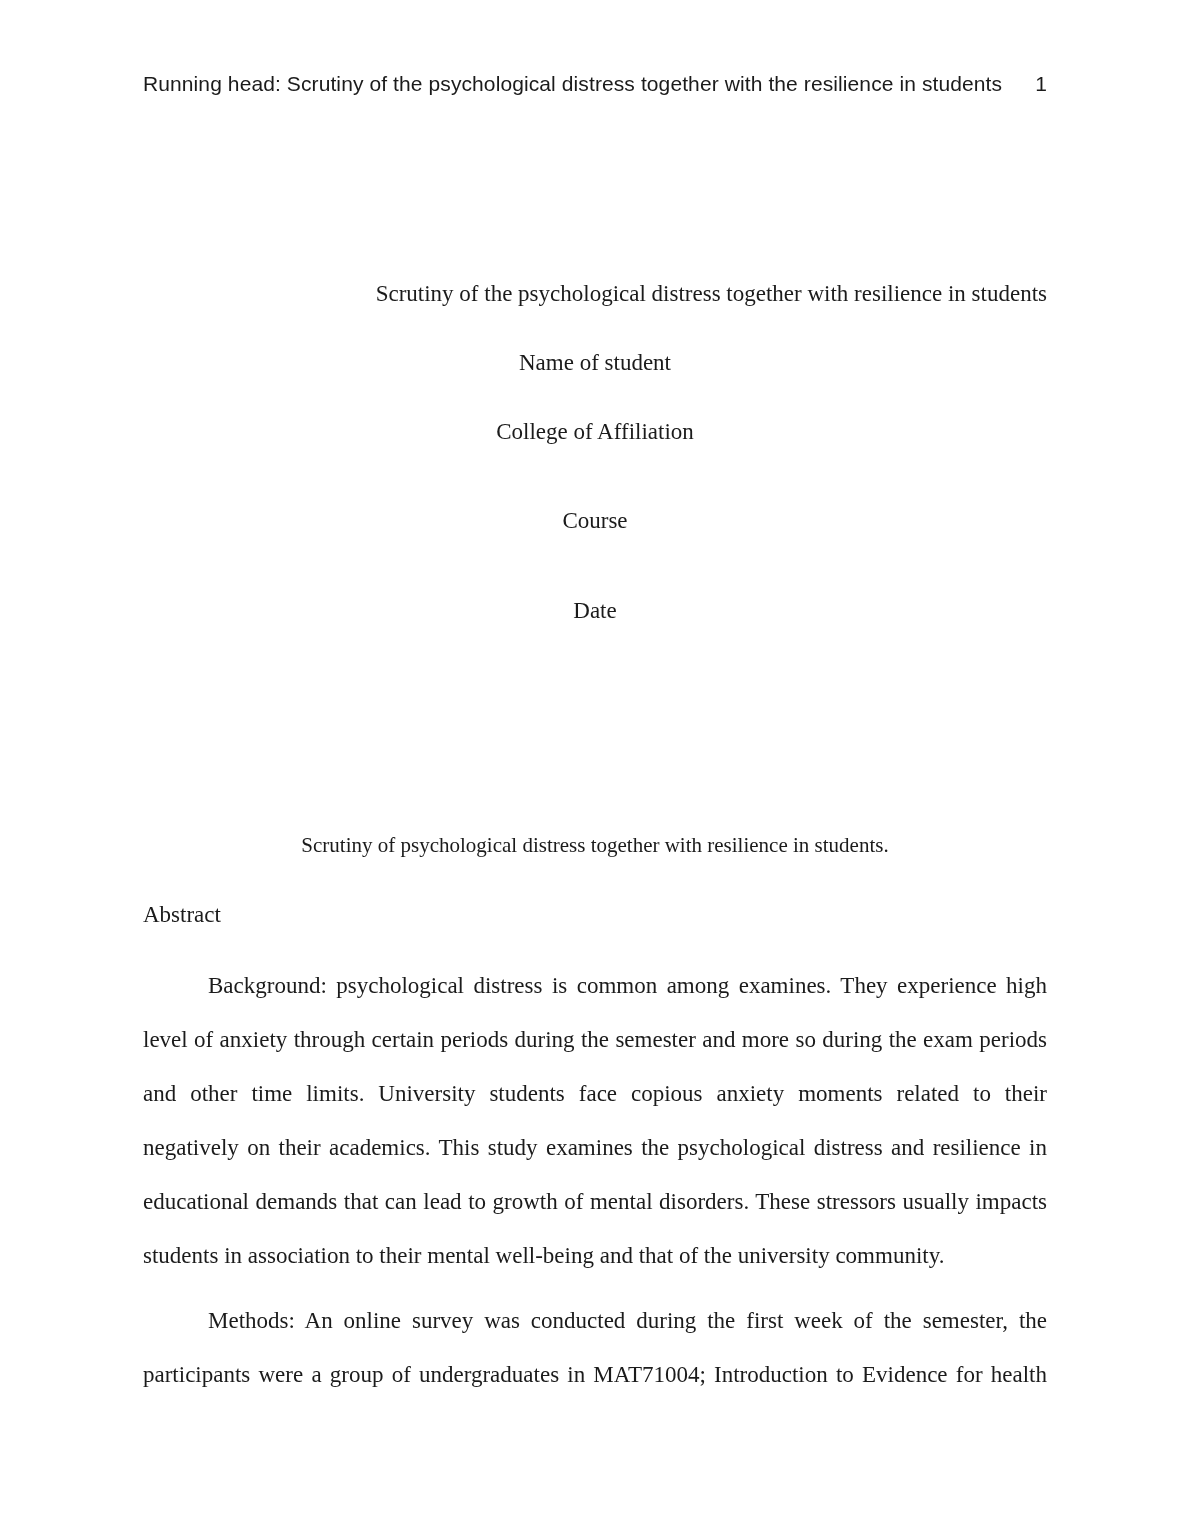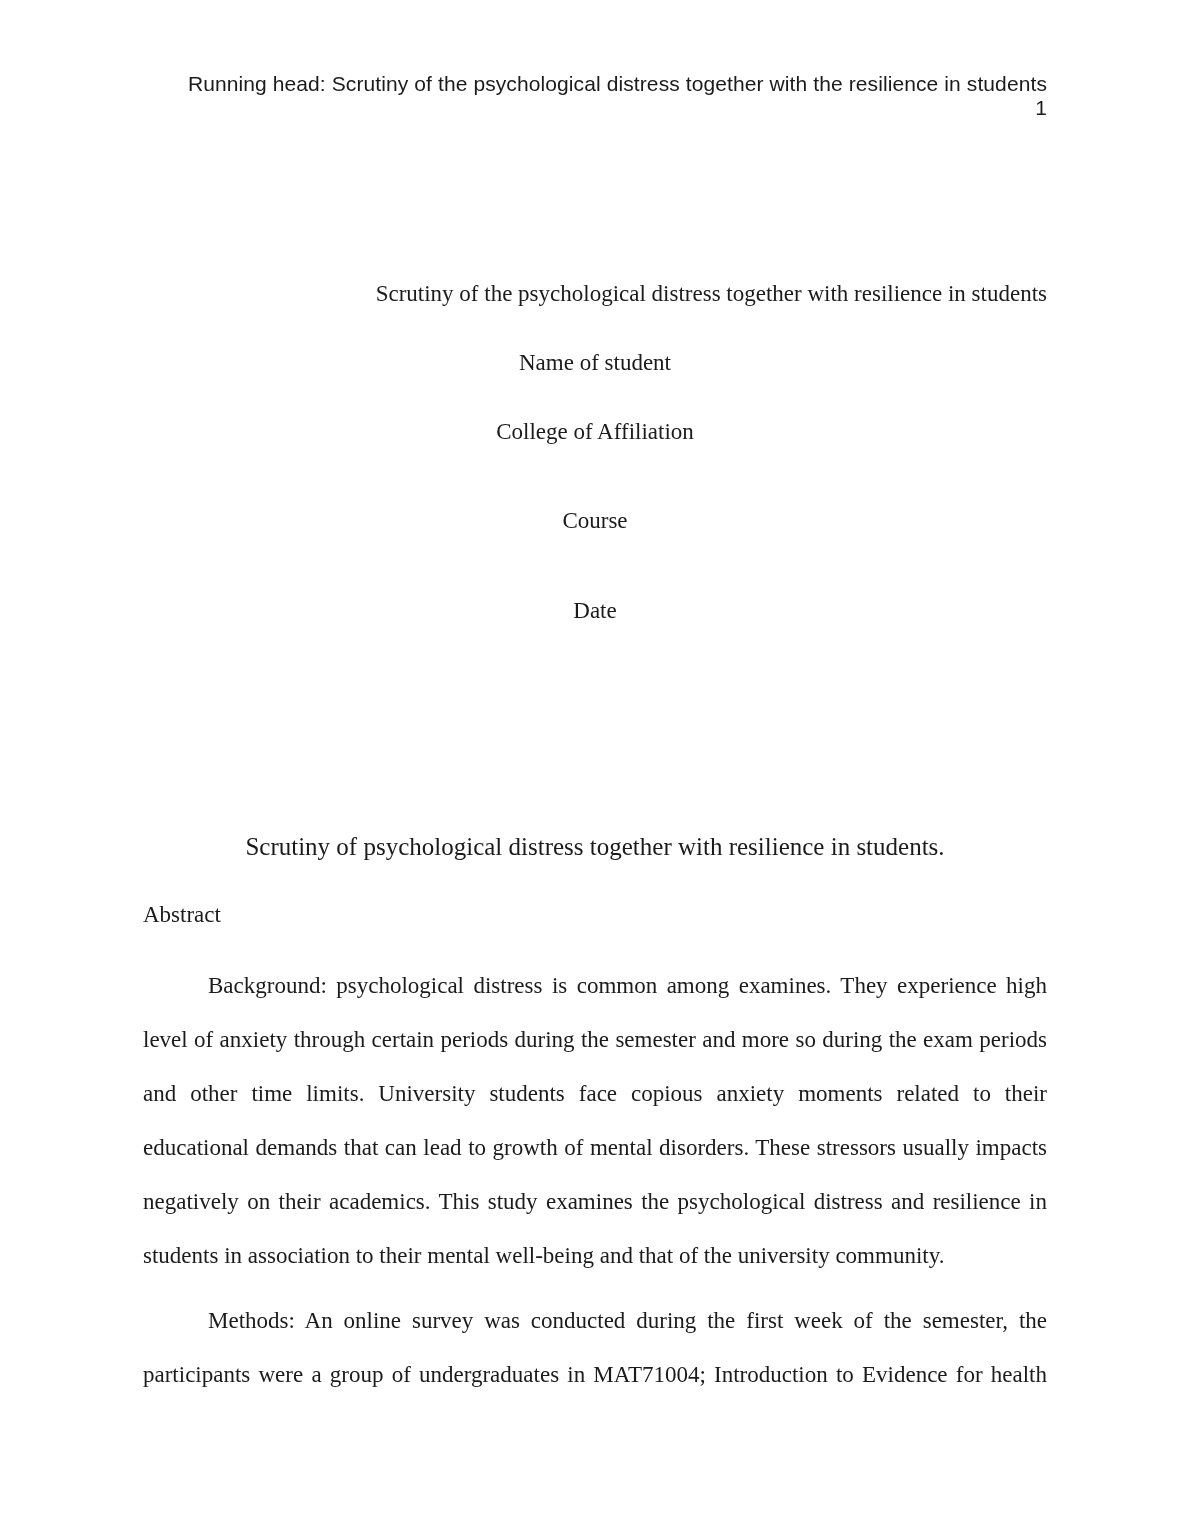--- a/index.html
+++ b/index.html
@@ -16,23 +16,22 @@
   .serif { font-family: "Liberation Serif", "DejaVu Serif", serif; }
   .sans  { font-family: "Liberation Sans", "DejaVu Sans", sans-serif; }
 
   .page-header {
     position: absolute;
     top: 72px;
     left: 143px;
     width: 904px;
     display: flex;
     justify-content: space-between;
-    align-items: flex-end;
+    align-items: flex-start;
     font-size: 21px;
-    flex-direction: column;
   }
   .running-head { letter-spacing: 0.1px; }
   .page-number { font-size: 21px; }
 
   .doc-title {
     position: absolute;
     top: 281px;
     left: 143px;
     width: 904px;
     font-size: 23px;
@@ -48,21 +47,21 @@
   .line-name    { top: 350px; }
   .line-college { top: 419px; }
   .line-course  { top: 508px; }
   .line-date    { top: 557px; margin-top: 41px; }
 
   .abstract-title {
     position: absolute;
     top: 833px;
     left: 143px;
     width: 904px;
-    font-size: 25px;
+    font-size: 21px;
     text-align: center;
   }
   .abstract-heading {
     position: absolute;
     top: 902px;
     left: 143px;
     width: 904px;
     font-size: 23px;
     text-align: left;
   }
@@ -102,22 +101,22 @@
   <div class="center-line line-date serif">Date</div>
 
   <div class="abstract-title serif">Scrutiny of psychological distress together with resilience in students.</div>
 
   <div class="abstract-heading serif">Abstract</div>
 
   <div class="paragraph para-1 serif">
     <div class="jline indent">Background: psychological distress is common among examines. They experience high</div>
     <div class="jline">level of anxiety through certain periods during the semester and more so during the exam periods</div>
     <div class="jline">and other time limits. University students face copious anxiety moments related to their</div>
+    <div class="jline">negatively on their academics. This study examines the psychological distress and resilience in</div>
     <div class="jline">educational demands that can lead to growth of mental disorders. These stressors usually impacts</div>
-    <div class="jline">negatively on their academics. This study examines the psychological distress and resilience in</div>
     <div class="jline last">students in association to their mental well-being and that of the university community.</div>
   </div>
 
   <div class="paragraph para-2 serif">
     <div class="jline indent">Methods: An online survey was conducted during the first week of the semester, the</div>
     <div class="jline">participants were a group of undergraduates in MAT71004; Introduction to Evidence for health</div>
   </div>
 
 </div>
 

